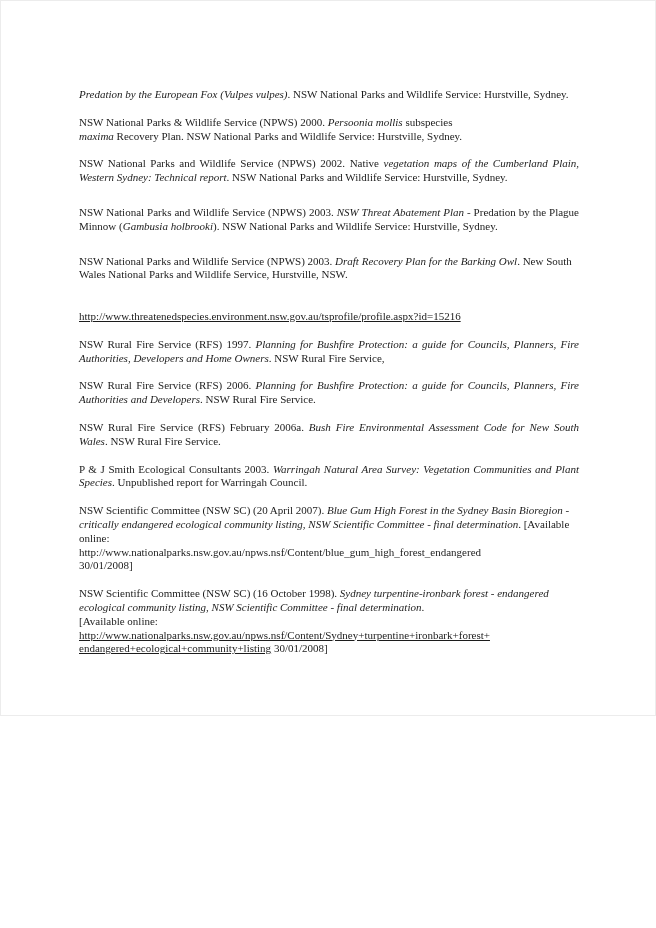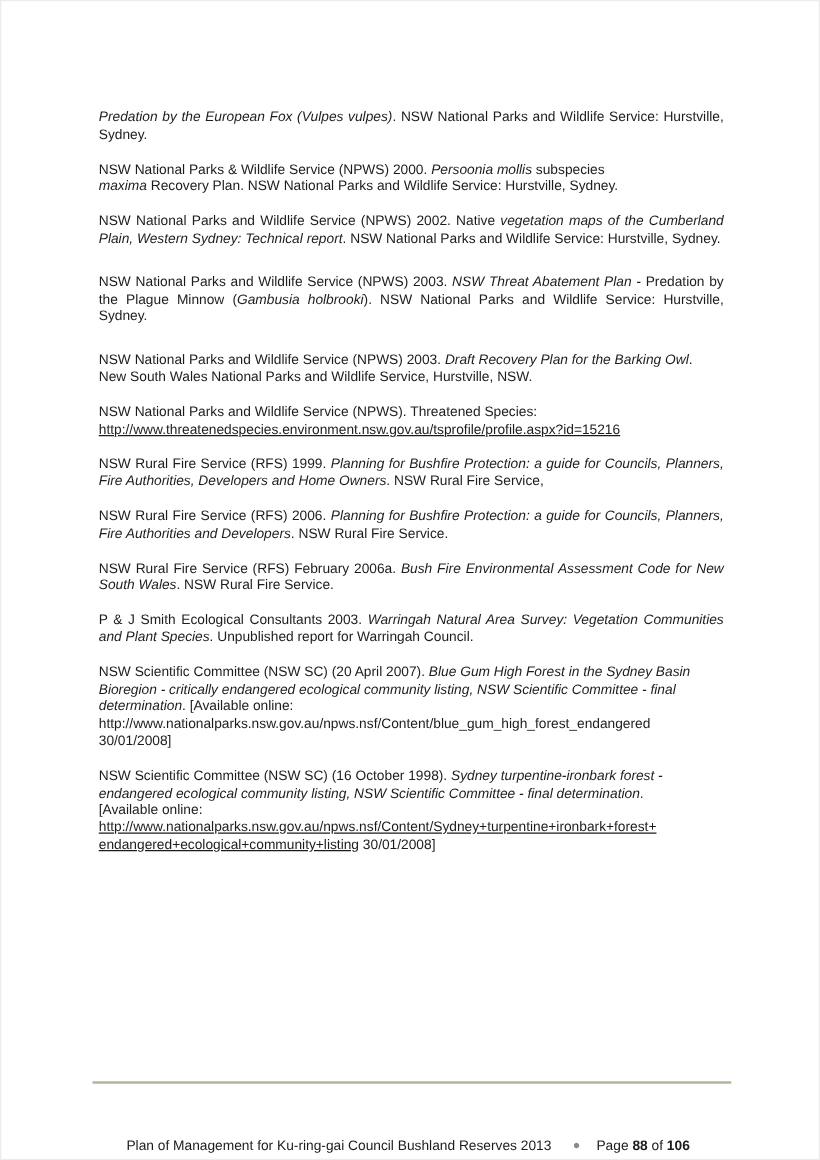--- a/index.html
+++ b/index.html
@@ -3,25 +3,25 @@
 <meta charset="utf-8">
 <style>
   html, body {
     margin: 0;
     padding: 0;
     background: #ffffff;
   }
   .page {
     position: relative;
     width: 656px;
-    height: 928px;
+    height: 716px;
     background: #ffffff;
     box-sizing: border-box;
     border: 1px solid #ececec;
-    font-family: Liberation Sans, sans-serif;
+    font-family: Liberation Serif, serif;
     color: #1c1c1c;
     overflow: hidden;
   }
   .content {
     position: absolute;
     left: 78px;
     top: 87px;
     width: 500px;
     font-size: 11px;
     line-height: 13.8px;
@@ -70,22 +70,22 @@
 
 <div class="page">
 
   <div class="content">
 
   <p class="reference justify"><span class="it">Predation by the European Fox (Vulpes vulpes)</span><span>. NSW National Parks and Wildlife Service: Hurstville, Sydney.</span></p>
       <p class="reference"><span>NSW National Parks &amp; Wildlife Service (NPWS) 2000. </span><span class="it">Persoonia mollis</span><span> subspecies</span><br><span class="it">maxima</span><span> Recovery Plan. NSW National Parks and Wildlife Service: Hurstville, Sydney.</span></p>
       <p class="reference justify gap-lg"><span>NSW National Parks and Wildlife Service (NPWS) 2002. Native </span><span class="it">vegetation maps of the Cumberland Plain, Western Sydney: Technical report</span><span>. NSW National Parks and Wildlife Service: Hurstville, Sydney.</span></p>
       <p class="reference justify gap-lg"><span>NSW National Parks and Wildlife Service (NPWS) 2003. </span><span class="it">NSW Threat Abatement Plan - </span><span>Predation by the Plague Minnow (</span><span class="it">Gambusia holbrooki</span><span>). NSW National Parks and Wildlife Service: Hurstville, Sydney.</span></p>
       <p class="reference"><span>NSW National Parks and Wildlife Service (NPWS) 2003. </span><span class="it">Draft Recovery Plan for the Barking Owl</span><span>. New South Wales National Parks and Wildlife Service, Hurstville, NSW.</span></p>
-      <p class="reference"><span>NSW National Parks and Wildlife Service (NPWS). Threatened Species:</span><br><span class="link">http://www.threatenedspecies.environment.nsw.gov.au/tsprofile/profile.aspx?id=15216</span></p>
-      <p class="reference justify"><span>NSW Rural Fire Service (RFS) 1999. </span><span class="it">Planning for Bushfire Protection: a guide for Councils, Planners, Fire Authorities, Developers and Home Owners</span><span>. NSW Rural Fire Service,</span></p>
+      <p class="reference"><br><span class="link">http://www.threatenedspecies.environment.nsw.gov.au/tsprofile/profile.aspx?id=15216</span></p>
+      <p class="reference justify"><span>NSW Rural Fire Service (RFS) 1997. </span><span class="it">Planning for Bushfire Protection: a guide for Councils, Planners, Fire Authorities, Developers and Home Owners</span><span>. NSW Rural Fire Service,</span></p>
       <p class="reference justify"><span>NSW Rural Fire Service (RFS) 2006. </span><span class="it">Planning for Bushfire Protection: a guide for Councils, Planners, Fire Authorities and Developers</span><span>. NSW Rural Fire Service.</span></p>
       <p class="reference justify"><span>NSW Rural Fire Service (RFS) February 2006a. </span><span class="it">Bush Fire Environmental Assessment Code for New South Wales</span><span>. NSW Rural Fire Service.</span></p>
       <p class="reference justify"><span>P &amp; J Smith Ecological Consultants 2003. </span><span class="it">Warringah Natural Area Survey: Vegetation Communities and Plant Species</span><span>. Unpublished report for Warringah Council.</span></p>
       <p class="reference"><span>NSW Scientific Committee (NSW SC) (20 April 2007). </span><span class="it">Blue Gum High Forest in the Sydney Basin Bioregion - critically endangered ecological community listing, NSW Scientific Committee - final determination</span><span>. [Available online:</span><br><span>http://www.nationalparks.nsw.gov.au/npws.nsf/Content/blue_gum_high_forest_endangered</span><br><span>30/01/2008]</span></p>
       <p class="reference"><span>NSW Scientific Committee (NSW SC) (16 October 1998). </span><span class="it">Sydney turpentine-ironbark forest - endangered ecological community listing, NSW Scientific Committee - final determination</span><span>.</span><br><span>[Available online:</span><br><span class="link">http://www.nationalparks.nsw.gov.au/npws.nsf/Content/Sydney+turpentine+ironbark+forest+</span><br><span class="link">endangered+ecological+community+listing</span><span> 30/01/2008]</span></p>
     </div>
 
   <div class="footer-rule" style="background: rgb(181, 181, 158);"></div>
 
   <div class="footer-text"><span>Plan of Management for Ku-ring-gai Council Bushland Reserves 2013</span><span class="bullet">●</span><span><span>Page</span>&nbsp;<b>88</b>&nbsp;<span>of</span>&nbsp;<b>106</b></span></div>

